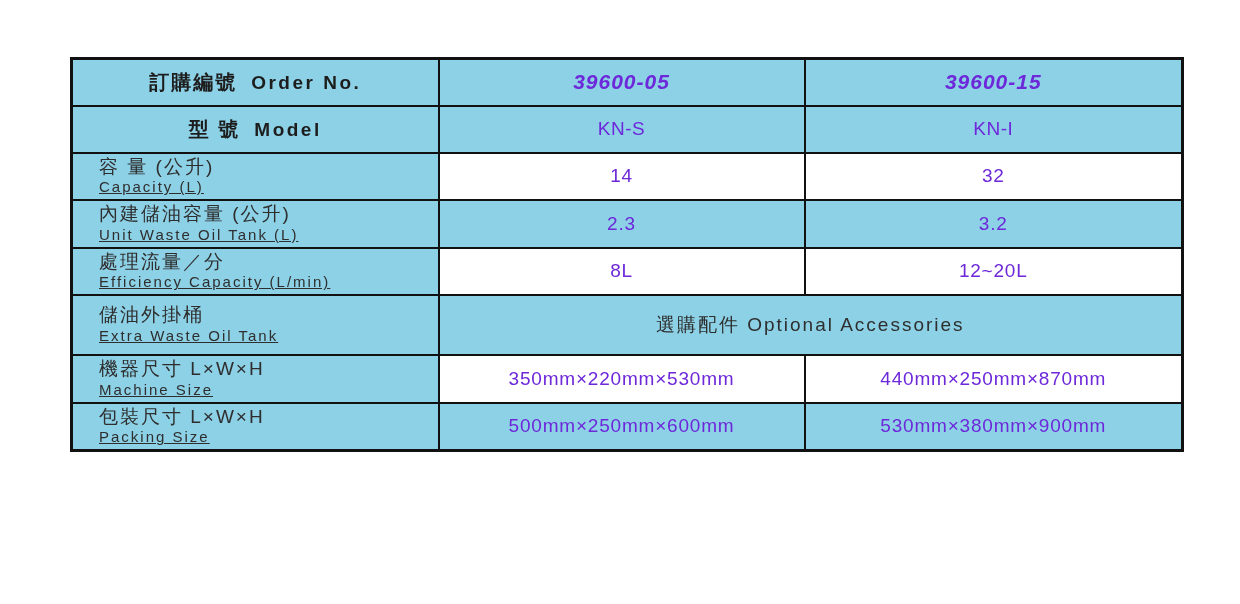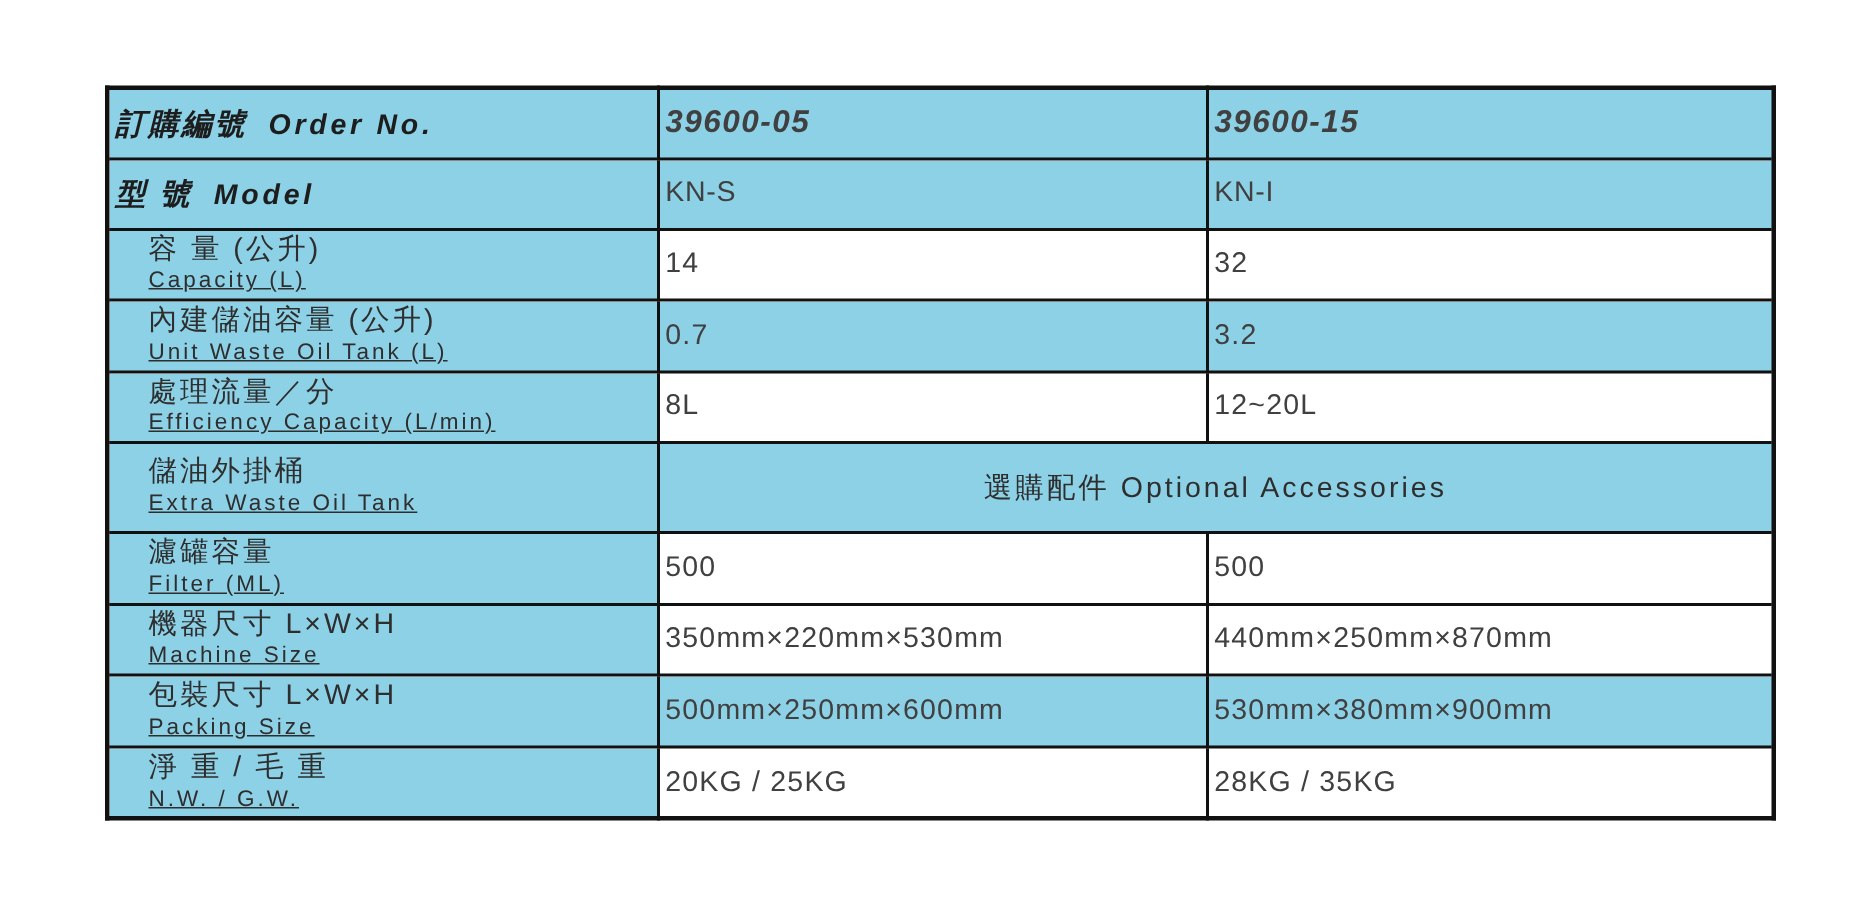--- a/index.html
+++ b/index.html
@@ -49,42 +49,43 @@
     font-size: 15px;
     letter-spacing: 2px;
     line-height: 1.25;
     color: #2e2e2e;
     white-space: nowrap;
     text-decoration: underline;
   }
 
   
   td.header-cell {
+    text-align: center;
     padding: 2px 4px;
-    font-style: italic;
   }
   .hdr-zh {
     font-size: 20px;
     font-weight: bold;
     letter-spacing: 2px;
     color: #1d1d1d;
   }
   .hdr-en {
     font-size: 19px;
     font-weight: bold;
     letter-spacing: 2.5px;
     color: #1d1d1d;
     margin-left: 14px;
   }
 
   
   td.value-cell {
+    text-align: center;
     font-size: 19px;
     letter-spacing: 0.8px;
-    color: #404040;
+    color: #6d28d9;
     padding: 2px 4px;
     white-space: nowrap;
   }
   td.order-cell {
     font-weight: bold;
     font-style: italic;
     font-size: 21px;
     letter-spacing: 1px;
   }
   td.model-cell { font-size: 19px; letter-spacing: 0.5px; }
@@ -130,72 +131,56 @@
       </td>
       <td class="value-cell white">14</td>
       <td class="value-cell white">32</td>
     </tr>
 
     <tr>
       <td class="label-cell blue">
         <span class="zh-line">內建儲油容量 (公升)</span>
         <span class="en-line">Unit Waste Oil Tank (L)</span>
       </td>
-      <td class="value-cell blue">0.7</td>
+      <td class="value-cell blue">2.3</td>
       <td class="value-cell blue">3.2</td>
     </tr>
 
     <tr>
       <td class="label-cell blue">
         <span class="zh-line">處理流量／分</span>
         <span class="en-line">Efficiency Capacity (L/min)</span>
       </td>
       <td class="value-cell white">8L</td>
       <td class="value-cell white">12~20L</td>
     </tr>
 
     <tr>
       <td class="label-cell blue">
         <span class="zh-line">儲油外掛桶</span>
         <span class="en-line">Extra Waste Oil Tank</span>
       </td>
       <td class="merged-cell blue" colspan="2">選購配件 Optional Accessories</td>
     </tr>
 
-    <tr>
-      <td class="label-cell blue">
-        <span class="zh-line">濾罐容量</span>
-        <span class="en-line">Filter (ML)</span>
-      </td>
-      <td class="value-cell white">500</td>
-      <td class="value-cell white">500</td>
-    </tr>
 
 
     <tr>
       <td class="label-cell blue">
         <span class="zh-line">機器尺寸 L×W×H</span>
         <span class="en-line">Machine Size</span>
       </td>
       <td class="value-cell white">350mm×220mm×530mm</td>
       <td class="value-cell white">440mm×250mm×870mm</td>
     </tr>
 
     <tr>
       <td class="label-cell blue">
         <span class="zh-line">包裝尺寸 L×W×H</span>
         <span class="en-line">Packing Size</span>
       </td>
       <td class="value-cell blue">500mm×250mm×600mm</td>
       <td class="value-cell blue">530mm×380mm×900mm</td>
     </tr>
 
-    <tr>
-      <td class="label-cell blue">
-        <span class="zh-line">淨 重 / 毛 重</span>
-        <span class="en-line">N.W. /  G.W.</span>
-      </td>
-      <td class="value-cell white">20KG / 25KG</td>
-      <td class="value-cell white">28KG / 35KG</td>
-    </tr>
   </tbody>
     </table>
 </div>
 
 </body></html>

